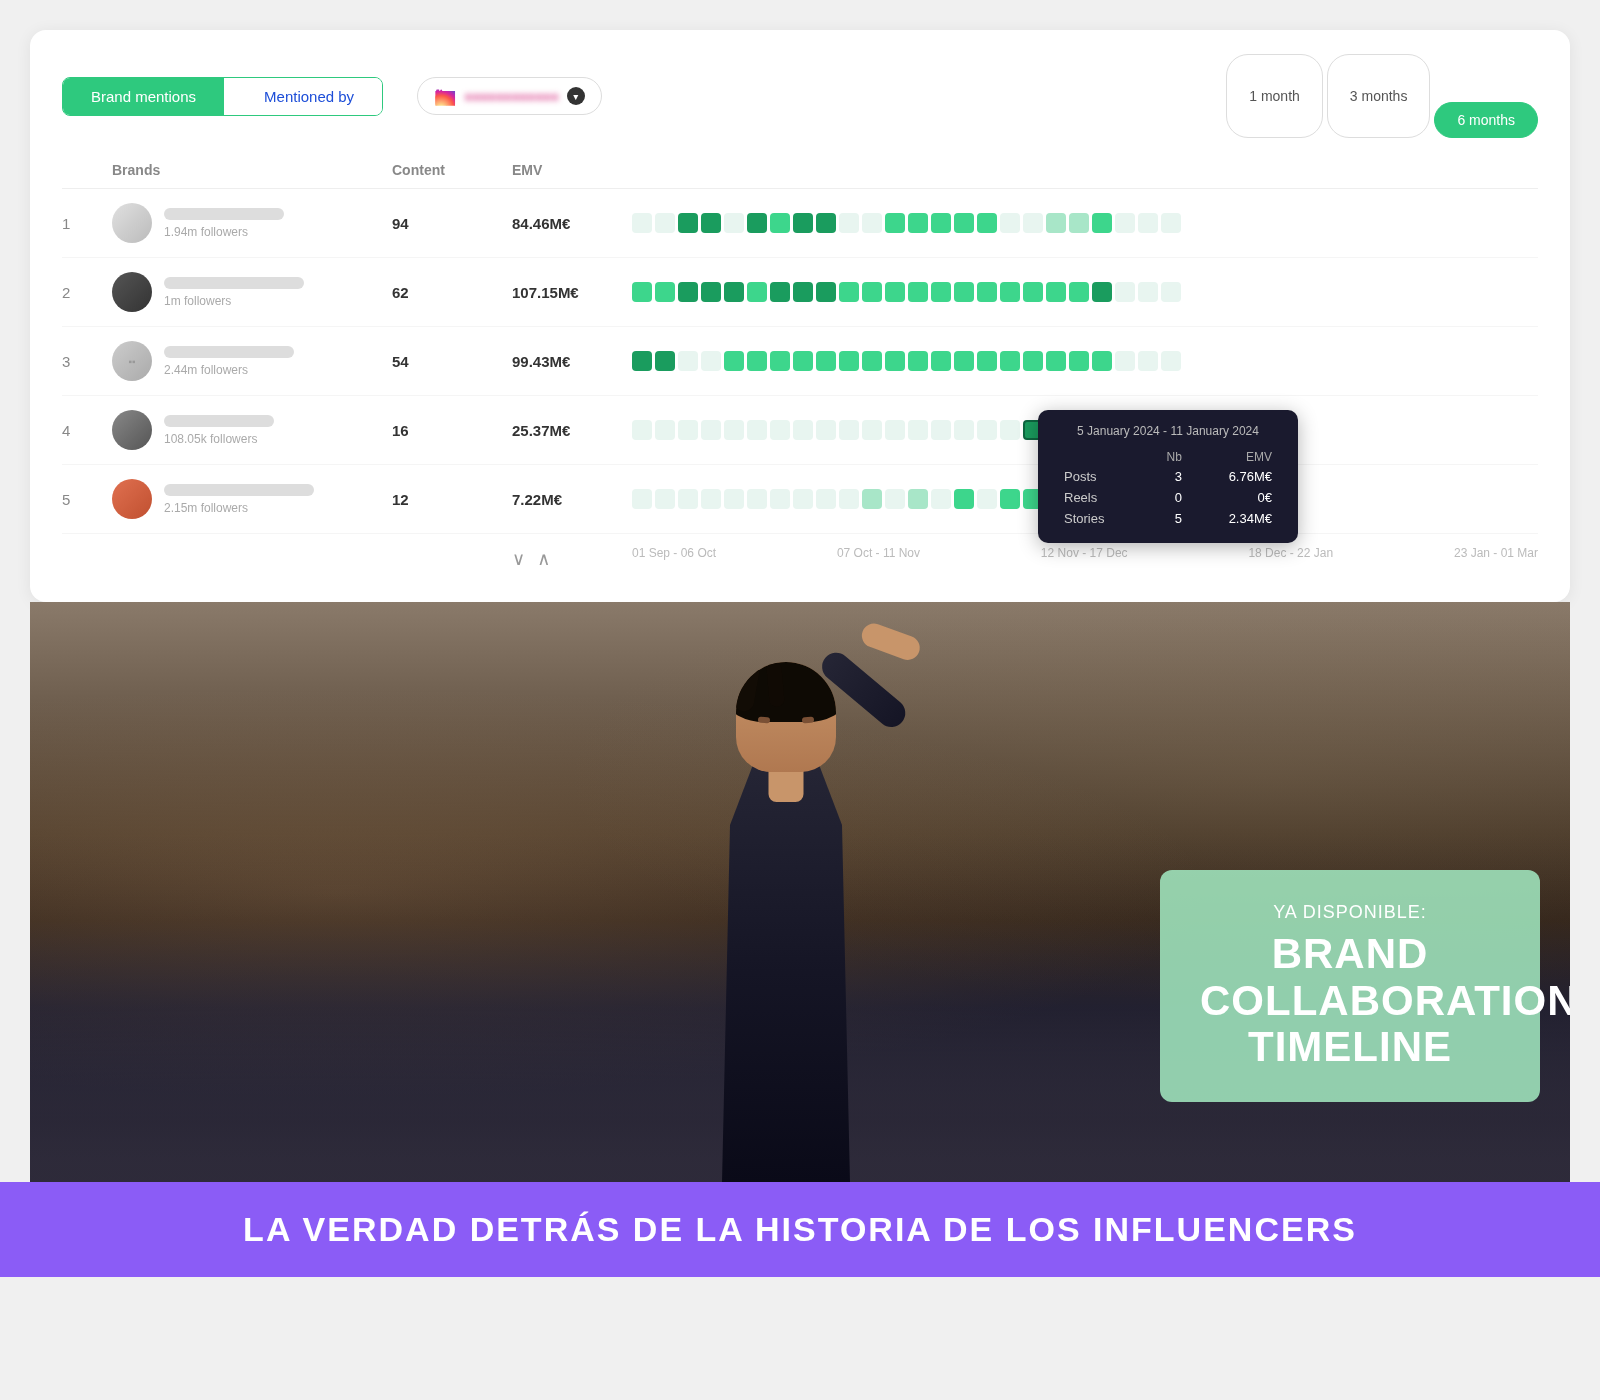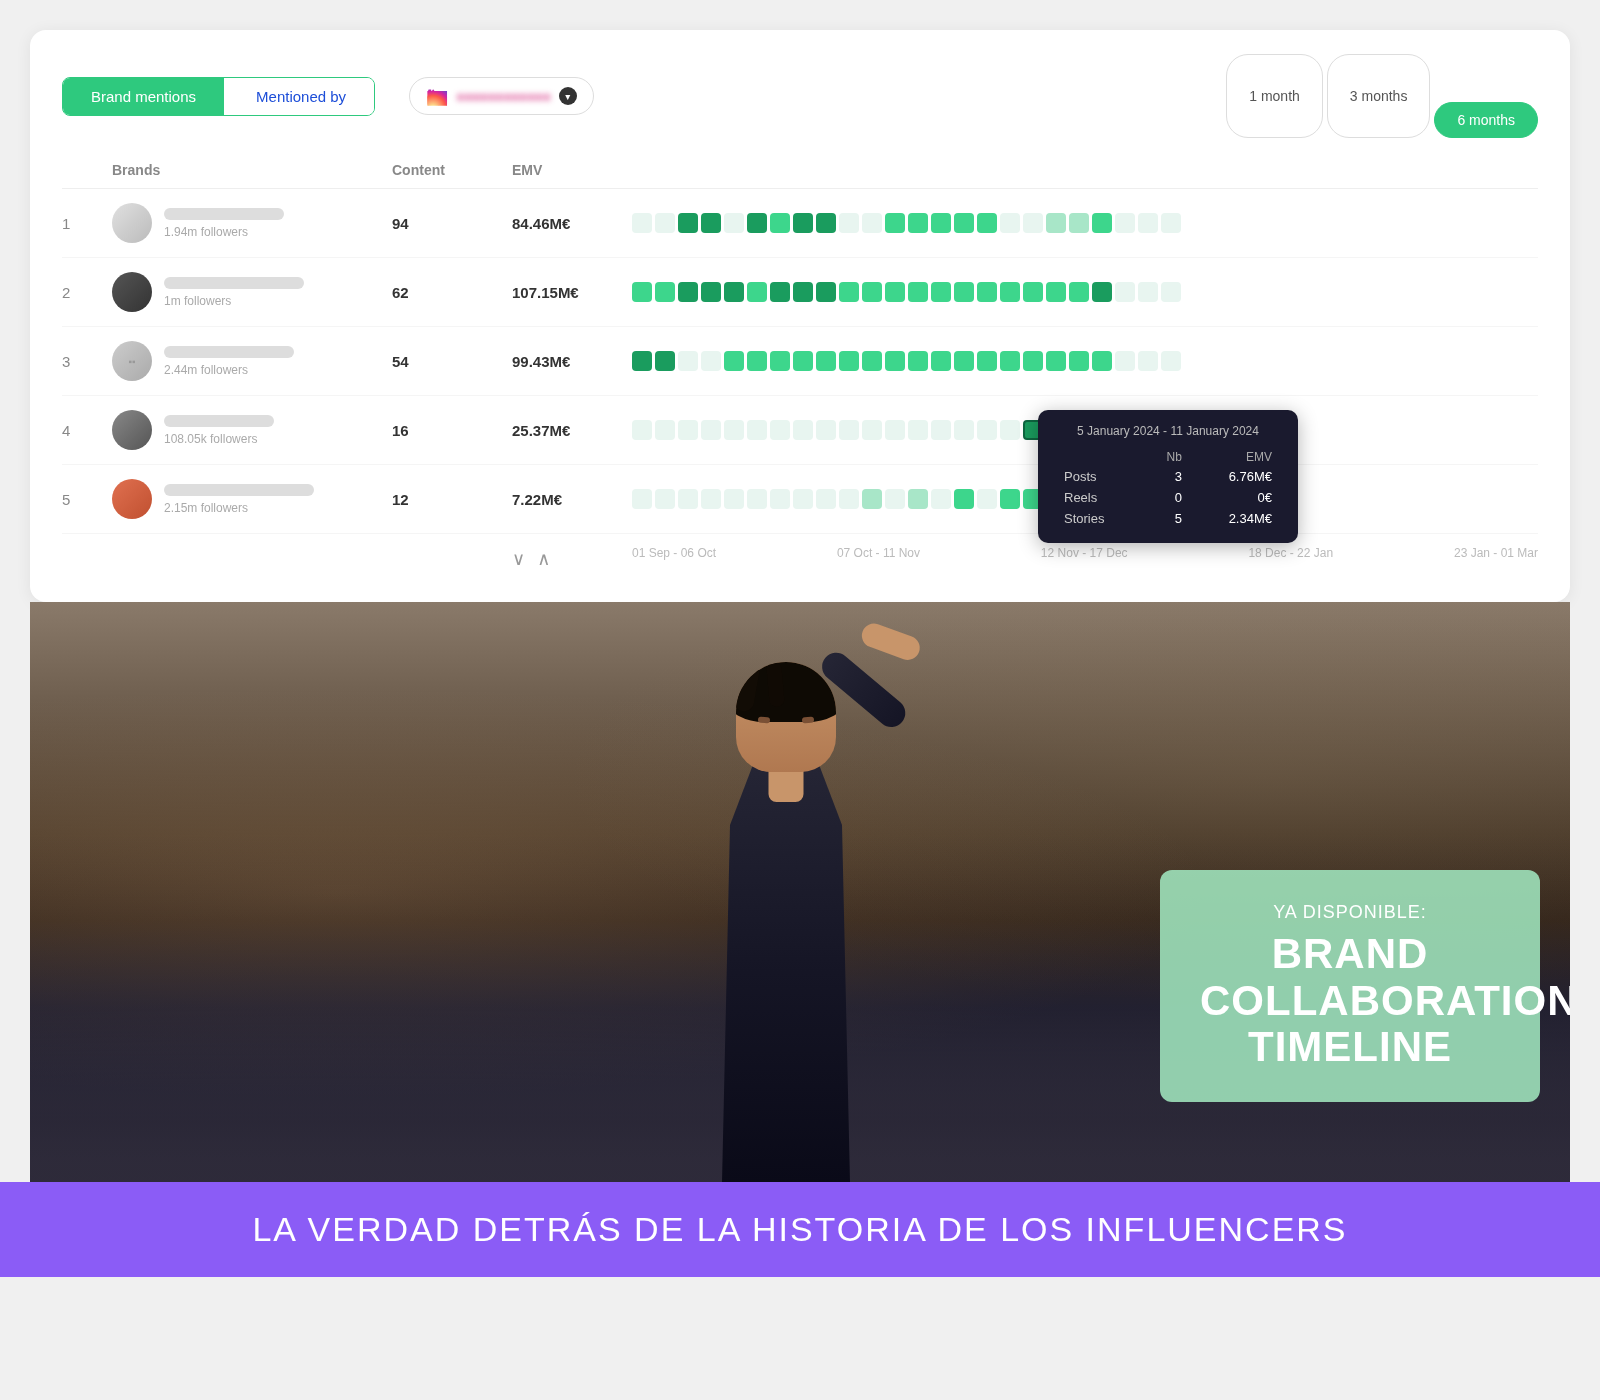--- a/index.html
+++ b/index.html
@@ -16,21 +16,21 @@
 
     .top-bar {
       display: flex;
       align-items: center;
       justify-content: space-between;
       margin-bottom: 24px;
     }
 
     .tab-group {
       display: flex;
-      gap: 4px;
+      gap: 12px;
       border: 1.5px solid #2ec97e;
       border-radius: 8px;
       overflow: hidden;
     }
 
     .tab-btn {
       padding: 10px 28px;
       border: none;
       cursor: pointer;
       font-size: 15px;
@@ -287,21 +287,21 @@
       background: #8b5cf6;
       padding: 28px 30px;
       display: flex;
       align-items: center;
       justify-content: center;
       margin: 0 0 0 0;
     }
 
     .bottom-banner-text {
       font-size: 34px;
-      font-weight: 400;
+      font-weight: 700;
       color: #fff;
       text-transform: uppercase;
       letter-spacing: 2px;
     }
   </style>
 </head>
 <body>
 
 <div class="top-panel">
 

